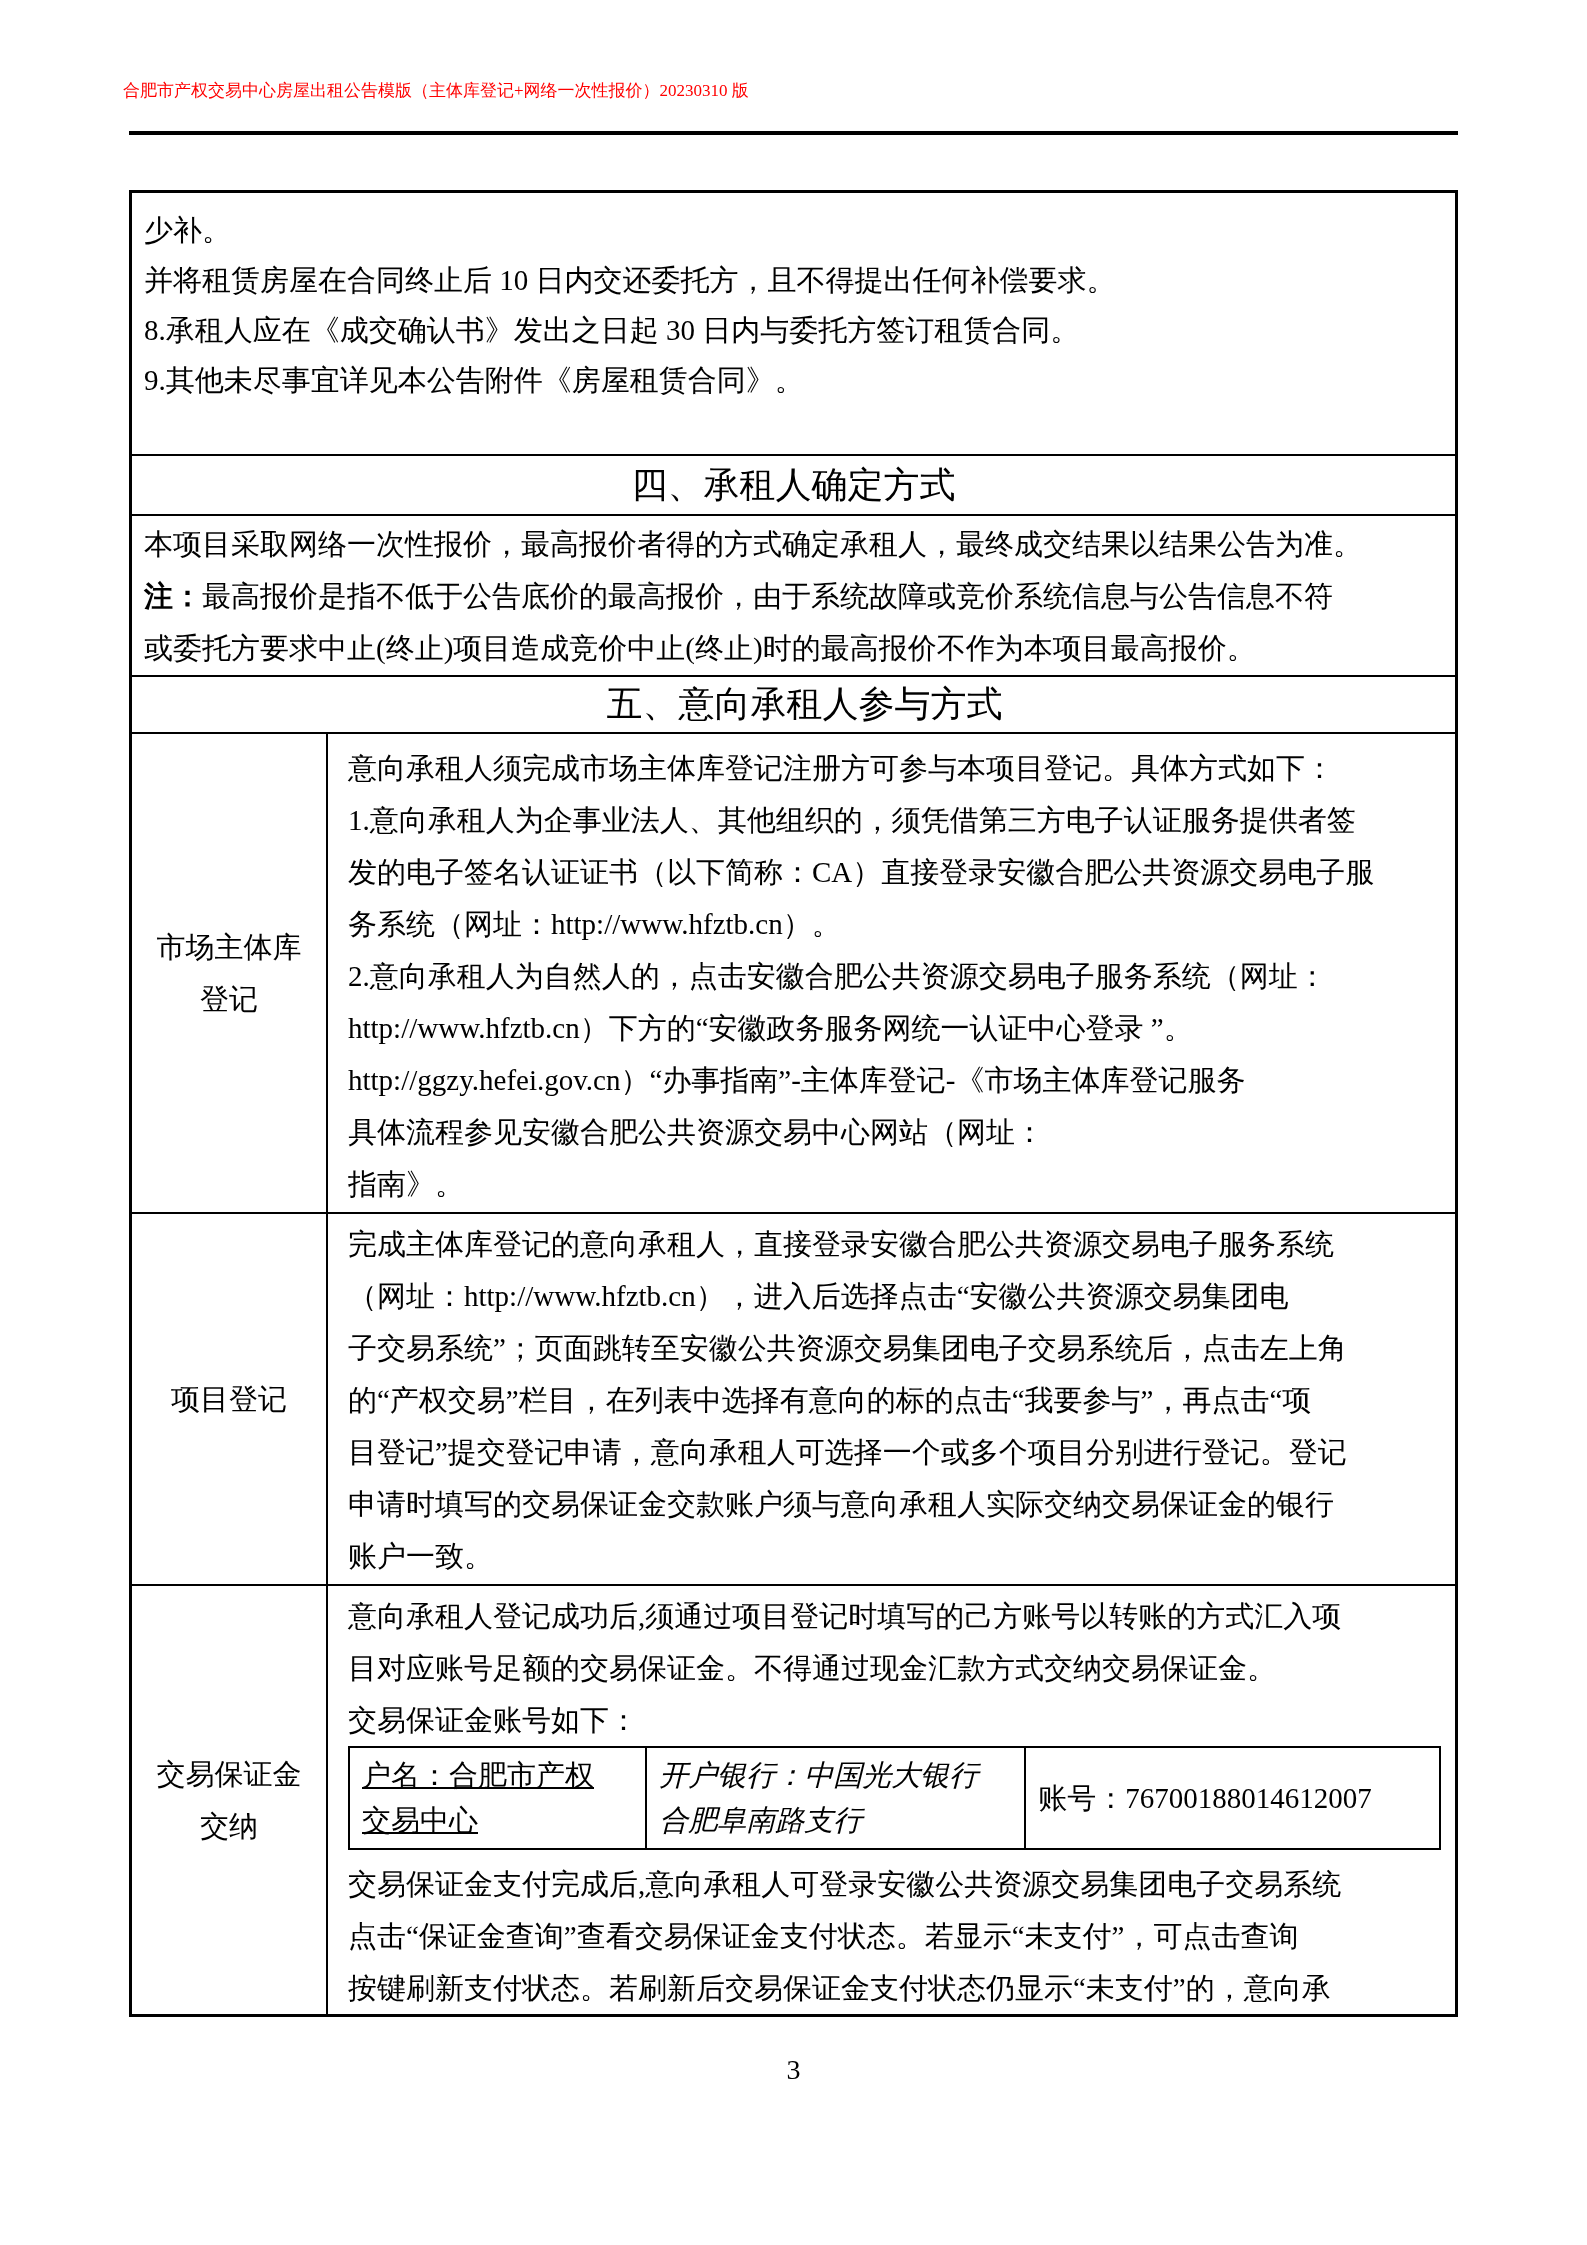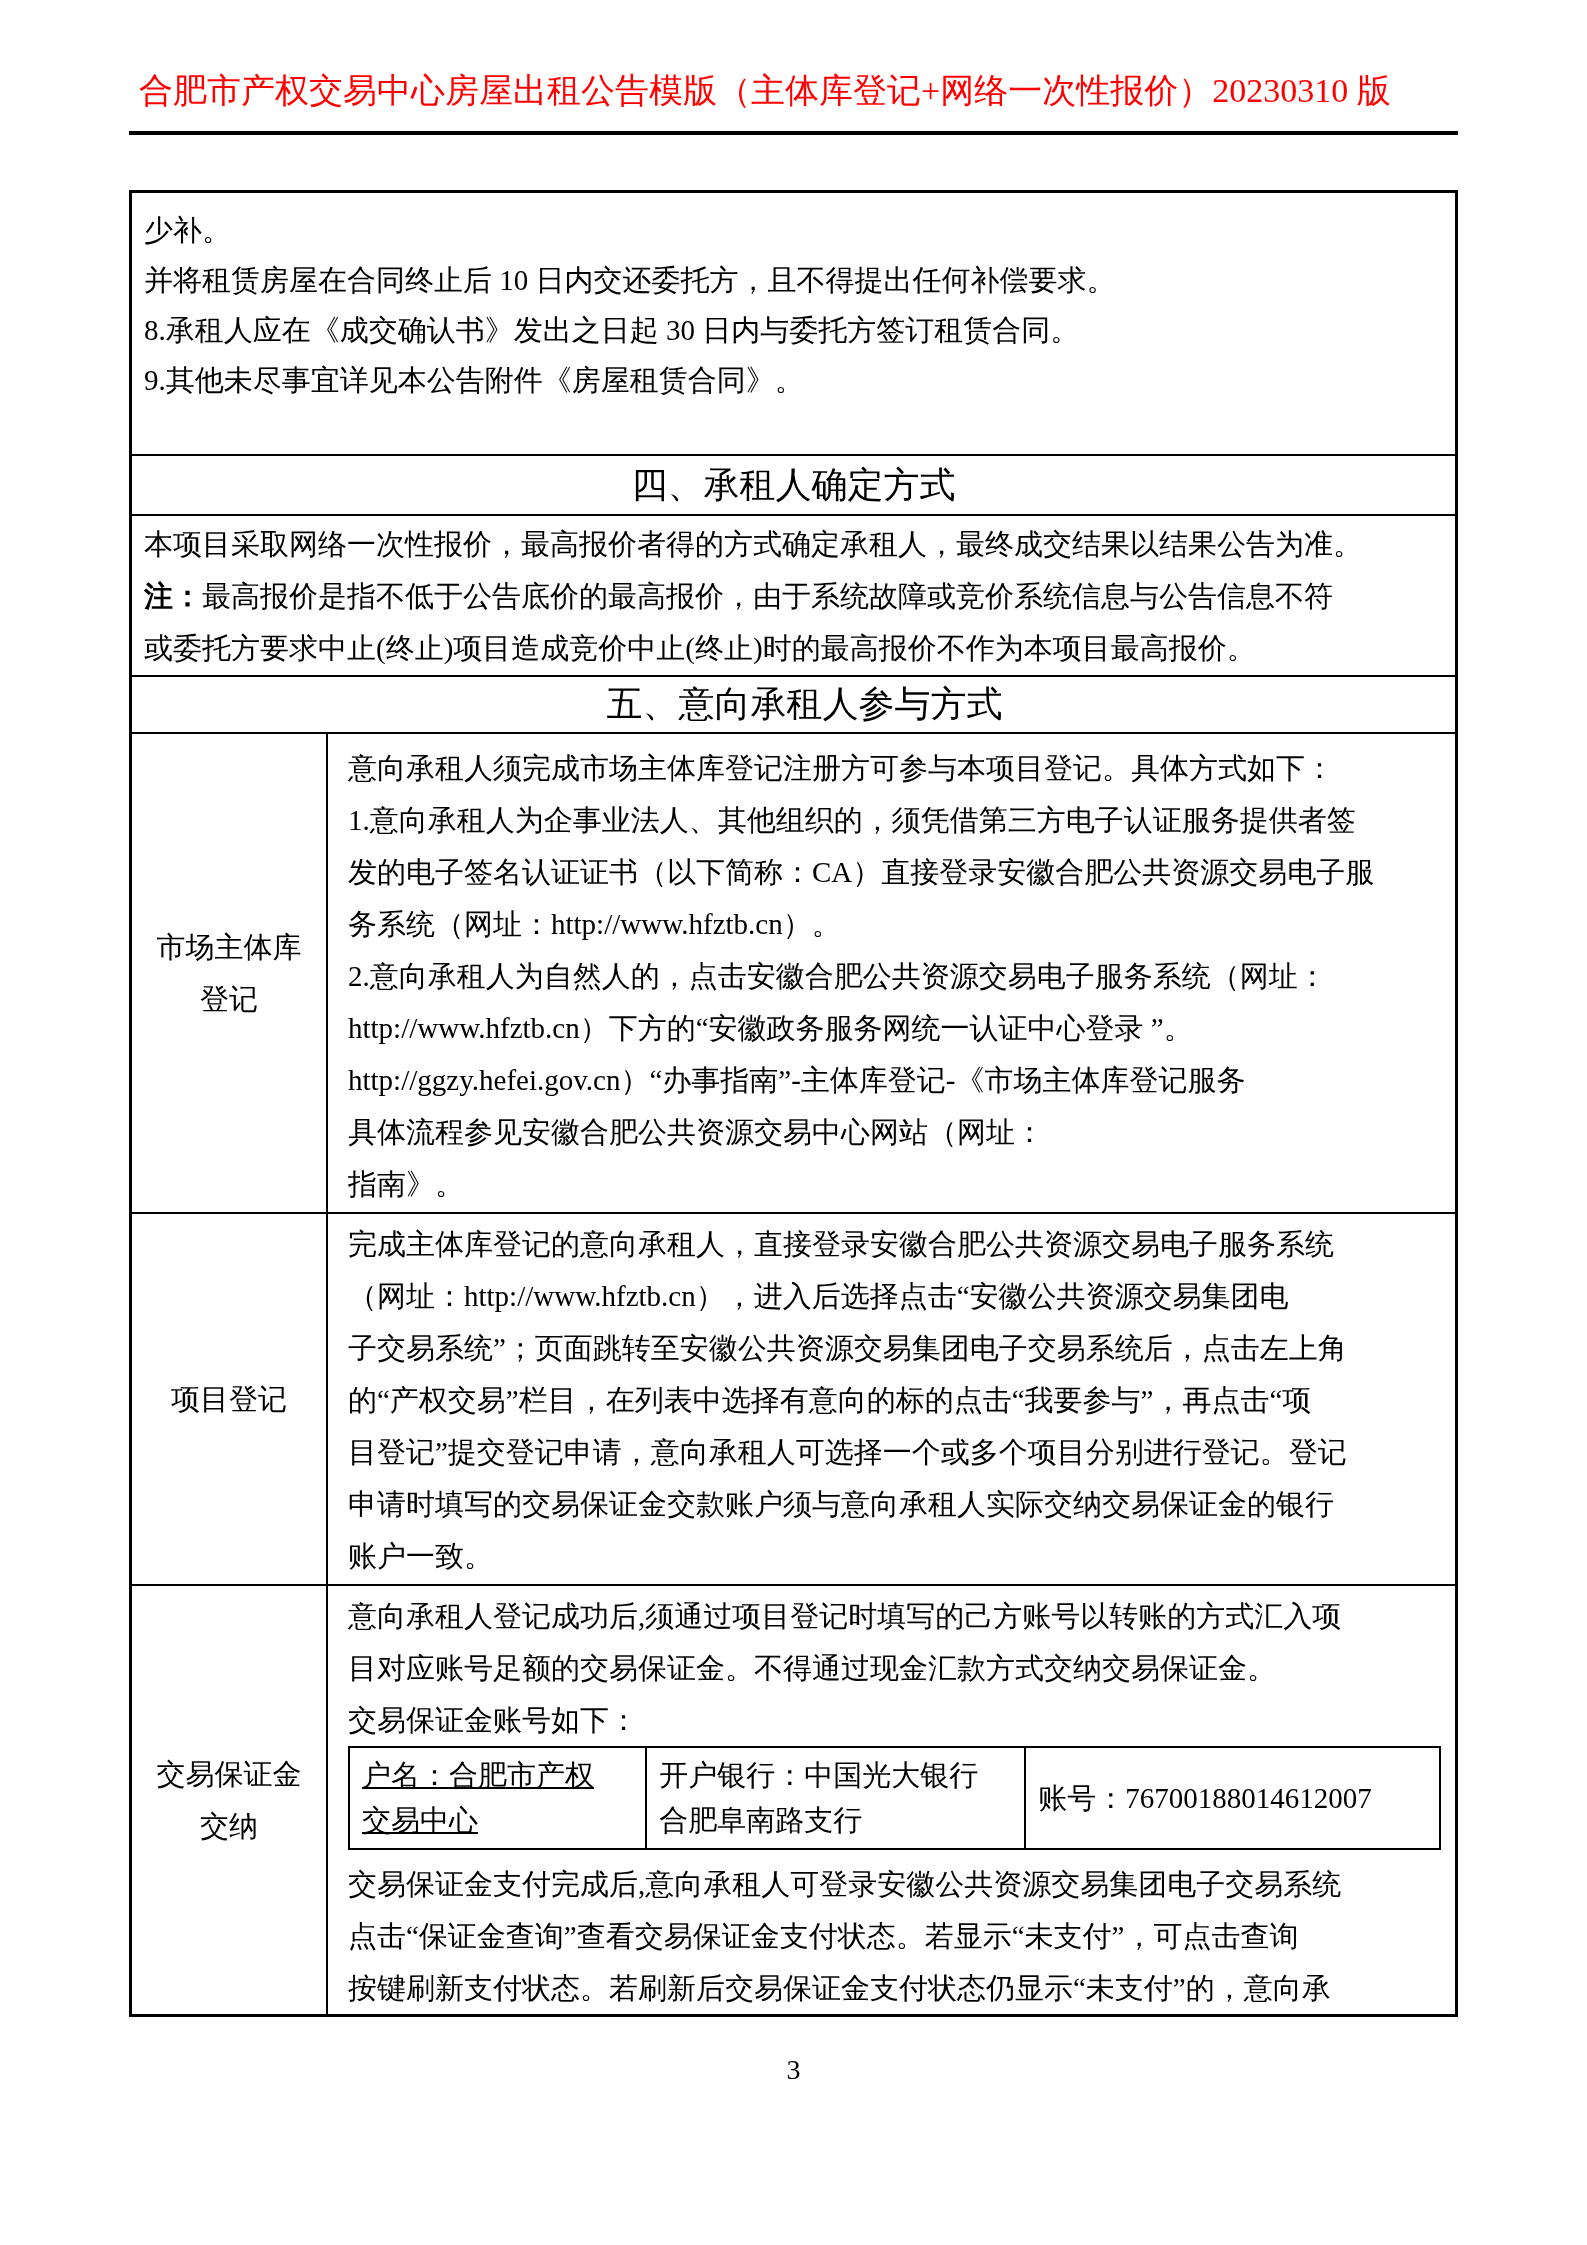--- a/index.html
+++ b/index.html
@@ -9,23 +9,23 @@
     width: 1587px;
     height: 2245px;
     background: #ffffff;
     margin: 0 auto;
     font-family: "Liberation Serif", "DejaVu Serif", serif;
     color: #000;
     overflow: hidden;
   }
   .doc-header {
     position: absolute;
-    left: 139px;
+    left: 123px;
     top: 74px;
-    font-size: 34px;
+    font-size: 17px;
     line-height: 34px;
     color: #ff0000;
     white-space: nowrap;
   }
   .header-rule {
     position: absolute;
     left: 129px;
     top: 131px;
     width: 1329px;
     height: 4px;
@@ -87,21 +87,21 @@
     margin-bottom: 8px;
   }
   .deposit-cell {
     padding: 5px 12px;
     border-right: 2px solid #000;
     overflow: hidden;
   }
   .deposit-cell:last-child { border-right: none; }
   .deposit-cell .line { height: 45px; line-height: 45px; white-space: nowrap; }
   .dc-holder { width: 27.3%; text-decoration: underline; }
-  .dc-bank { width: 34.8%; }
+  .dc-bank { width: 34.8%; font-style: italic; }
   .dc-account { width: 37.9%; display: flex; align-items: center; }
   .dc-account .line { height: auto; line-height: 36px; }
 
   .page-number {
     position: absolute;
     top: 2054px;
     left: 0;
     width: 100%;
     text-align: center;
     font-size: 28px;

